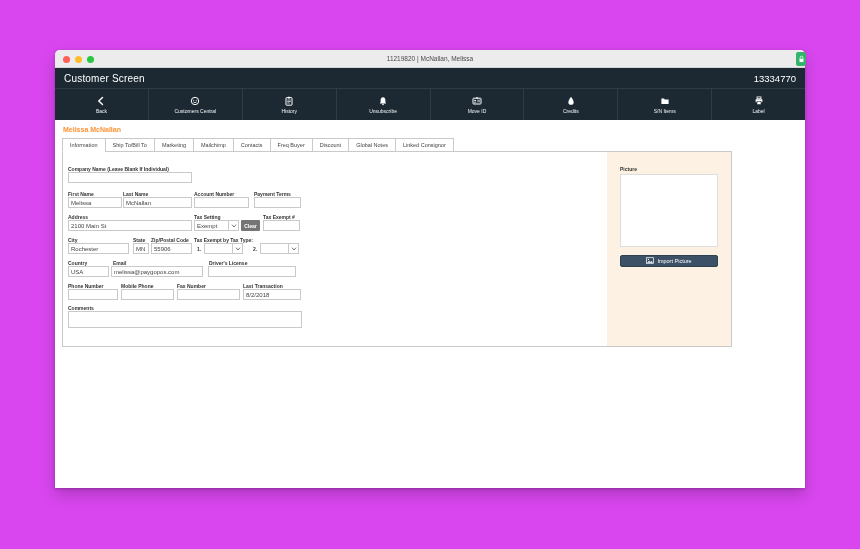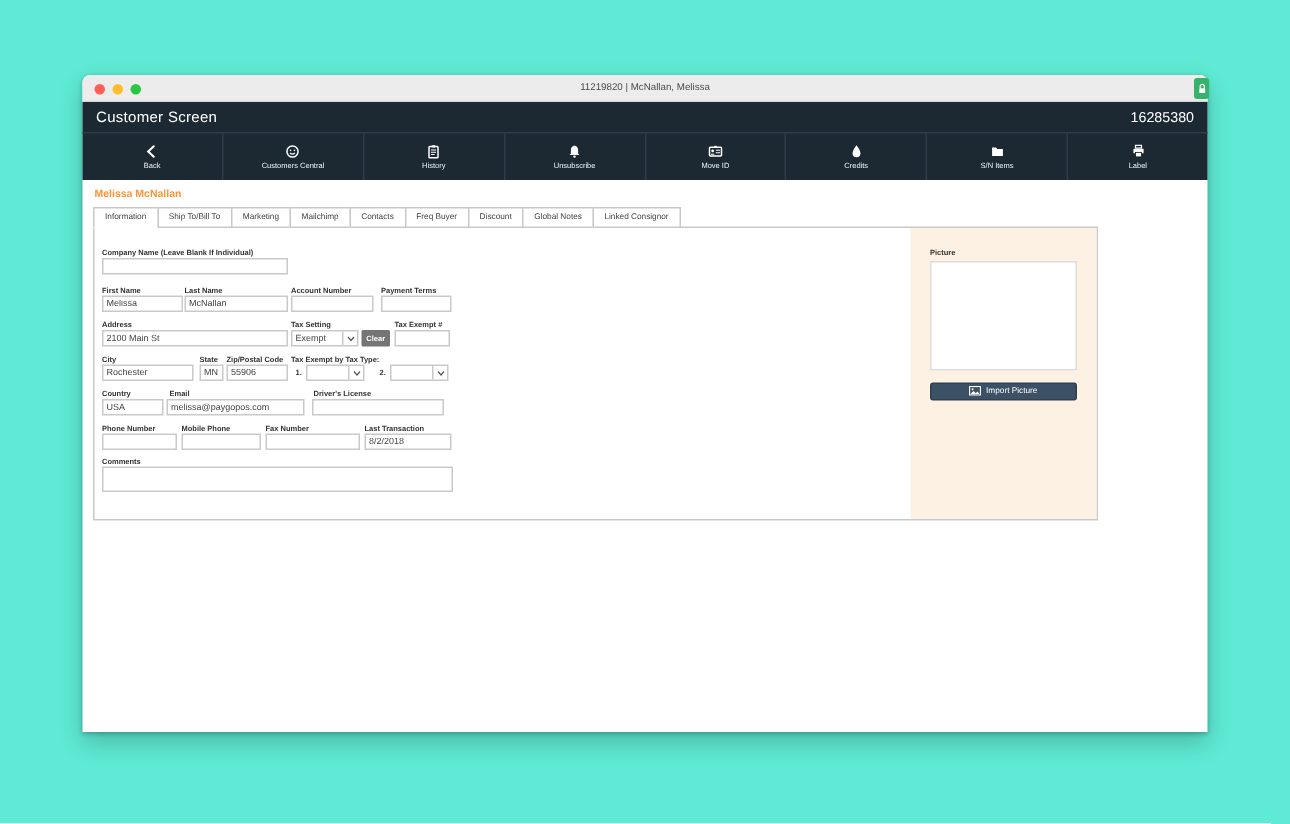--- a/index.html
+++ b/index.html
@@ -1,17 +1,17 @@
 <!DOCTYPE html>
 <html><head>
 <meta charset="utf-8">
 <style>
   * { margin:0; padding:0; box-sizing:border-box; }
   body { font-family:"Liberation Sans", sans-serif; }
-  .page { position:relative; width:860px; height:549px; background:#5eead4; overflow:hidden; }
+  .page { position:relative; width:860px; height:549px; background:#d946ef; overflow:hidden; }
 
   .window { position:absolute; left:55px; top:50px; width:750px; height:438px;
             background:#fff; border-radius:5px 5px 0 0;
             box-shadow:0 7px 16px rgba(0,0,0,.20), 0 1px 3px rgba(0,0,0,.22); }
 
   
   .titlebar { position:relative; height:18px; background:#ececec; border-bottom:1px solid #d6d6d6;
               border-radius:5px 5px 0 0; display:flex; align-items:center; justify-content:center; }
   .traffic { position:absolute; left:8px; top:6px; display:flex; gap:5px; }
   .dot { width:7px; height:7px; border-radius:50%; }
@@ -83,21 +83,21 @@
       <span class="lock-badge">
         <svg viewBox="0 0 10 12" width="7" height="9">
             <path d="M3 5 V3.4 a2 2 0 0 1 4 0 V5" fill="none" stroke="#fff" stroke-width="1.1"></path>
             <rect x="2.2" y="5" width="5.6" height="4.6" rx="0.8" fill="#fff"></rect>
           </svg>
       </span>
     </div>
 
     <div class="appheader">
       <span class="ttl">Customer Screen</span>
-      <span class="cid">16285380</span>
+      <span class="cid">13334770</span>
     </div>
 
     <div class="toolbar">
       <div class="tool-btn">
         <span>
             <svg viewBox="0 0 10 10">
               <path d="M6.5 1.5 L2.8 5 L6.5 8.5" fill="none" stroke="#fff" stroke-width="1.4" stroke-linecap="round"></path>
             </svg>
           </span>
         <span class="tool-label">Back</span>

